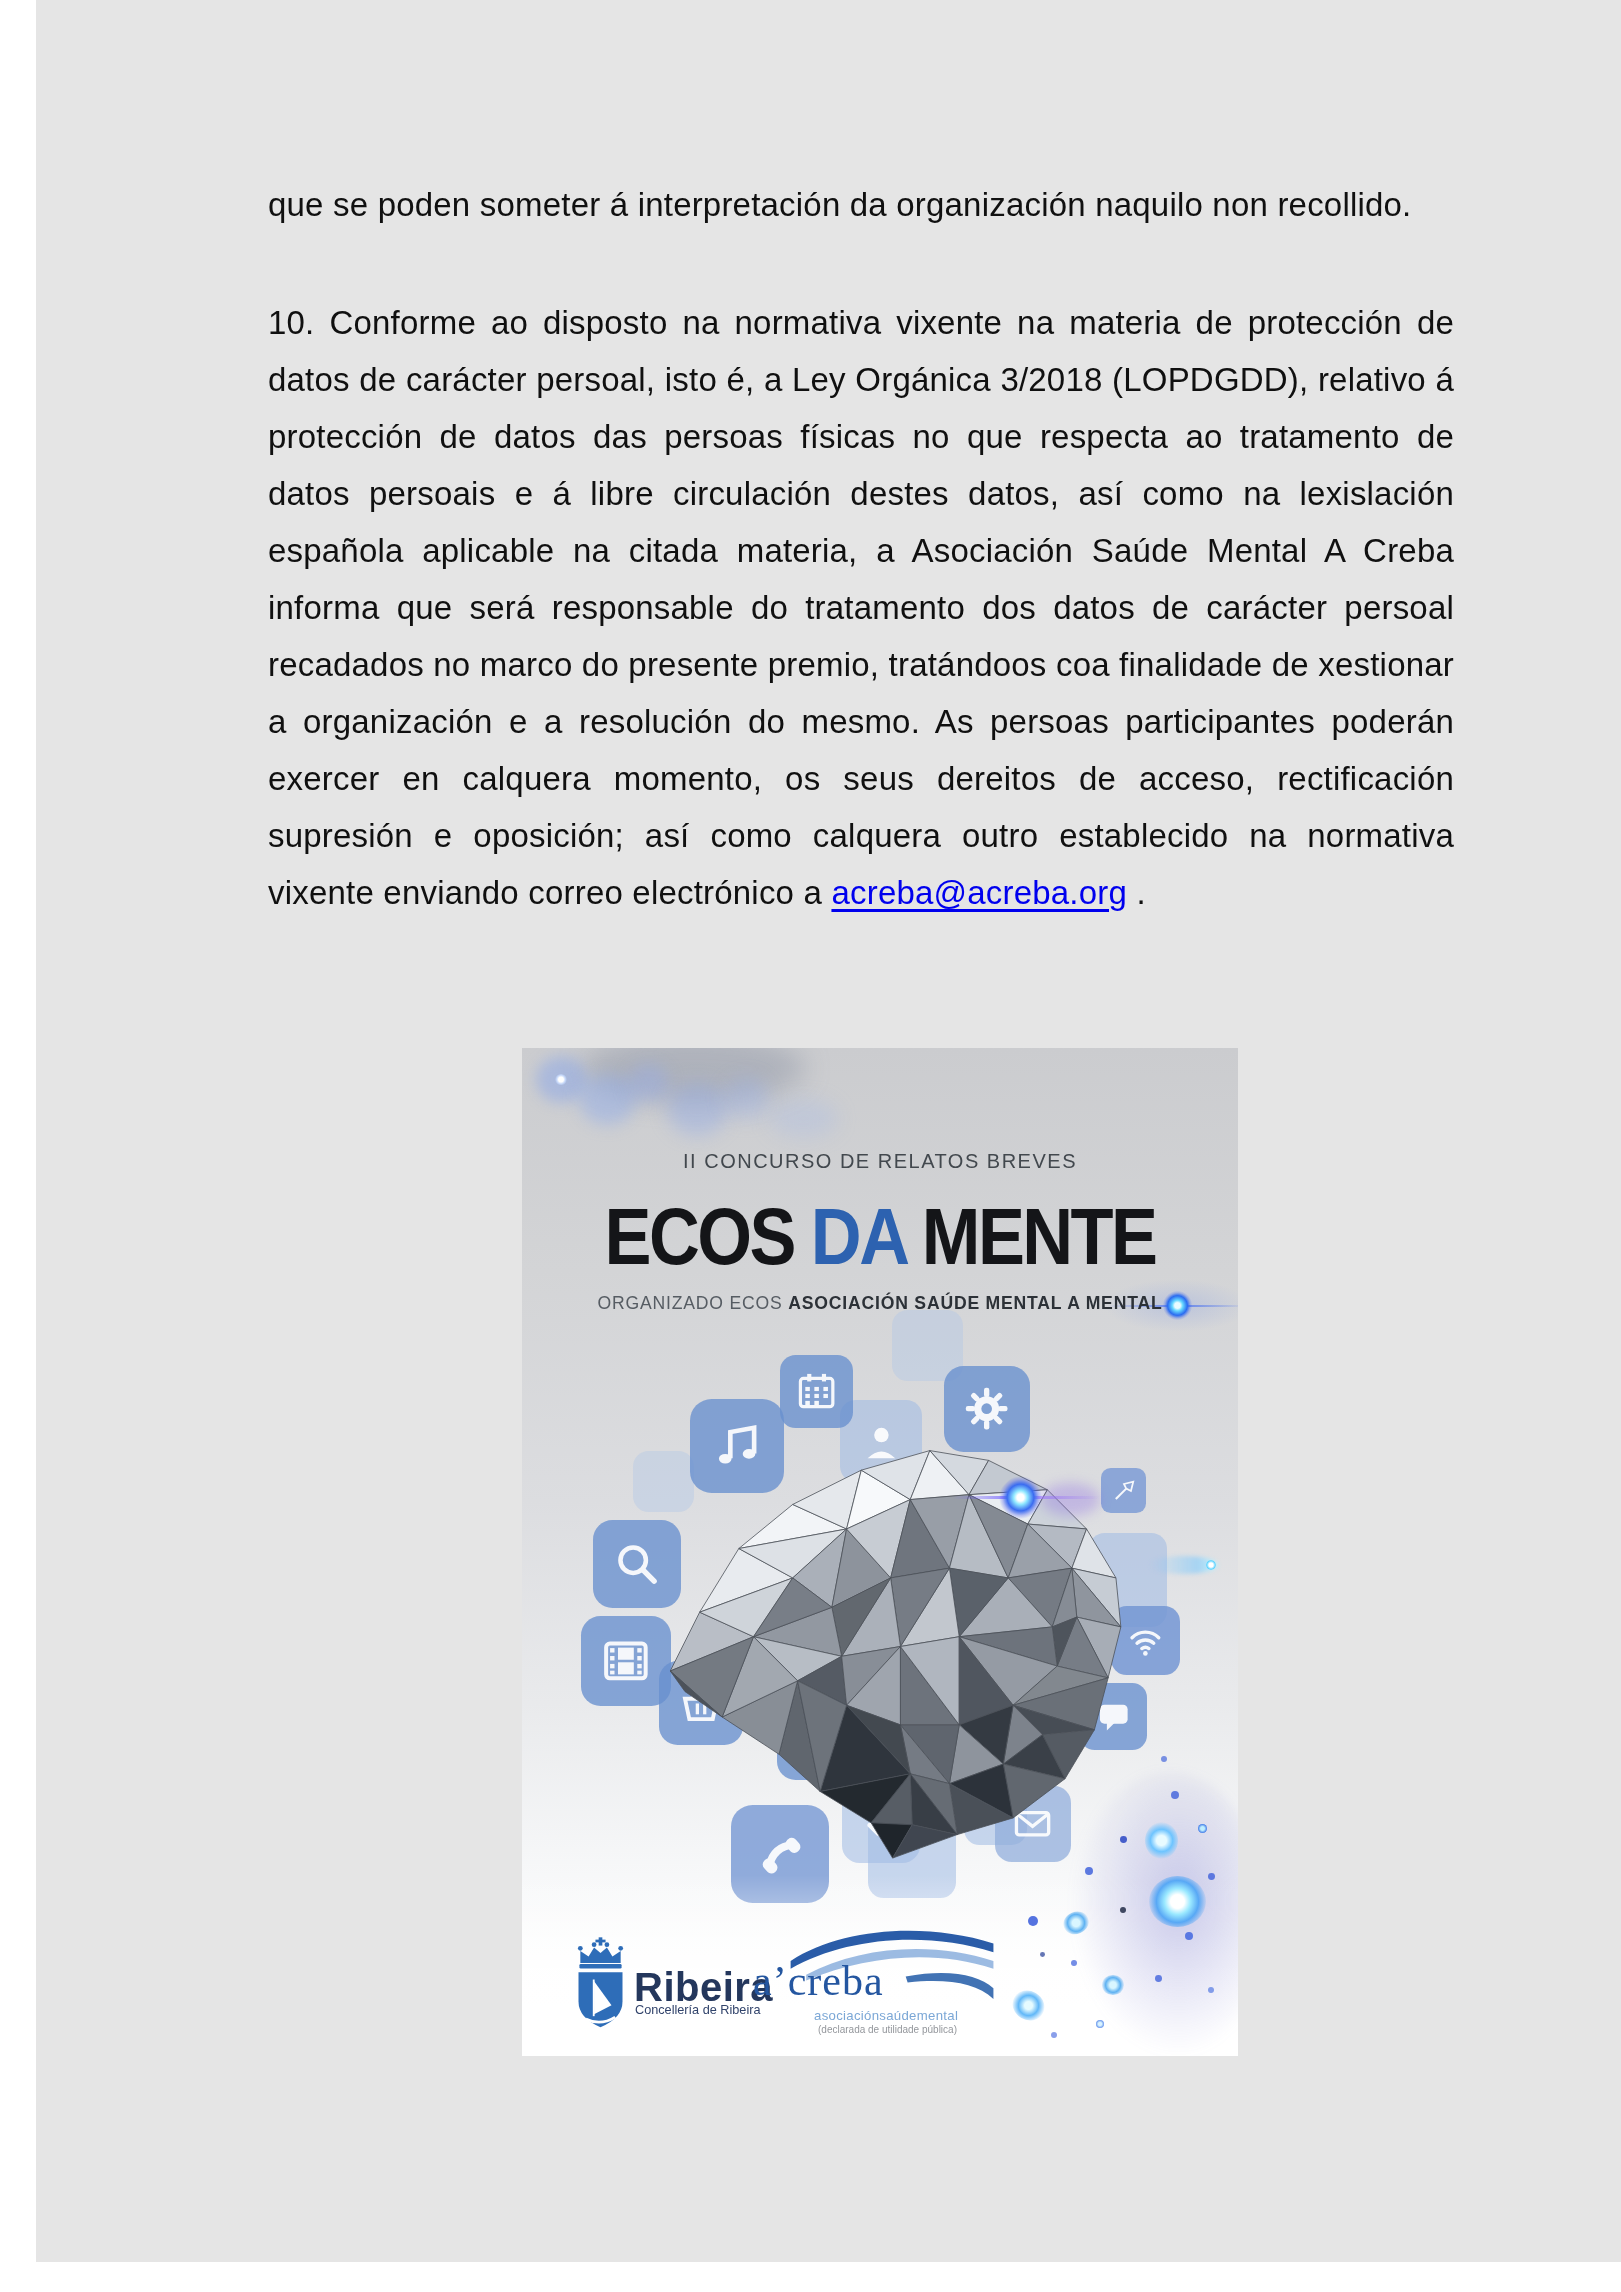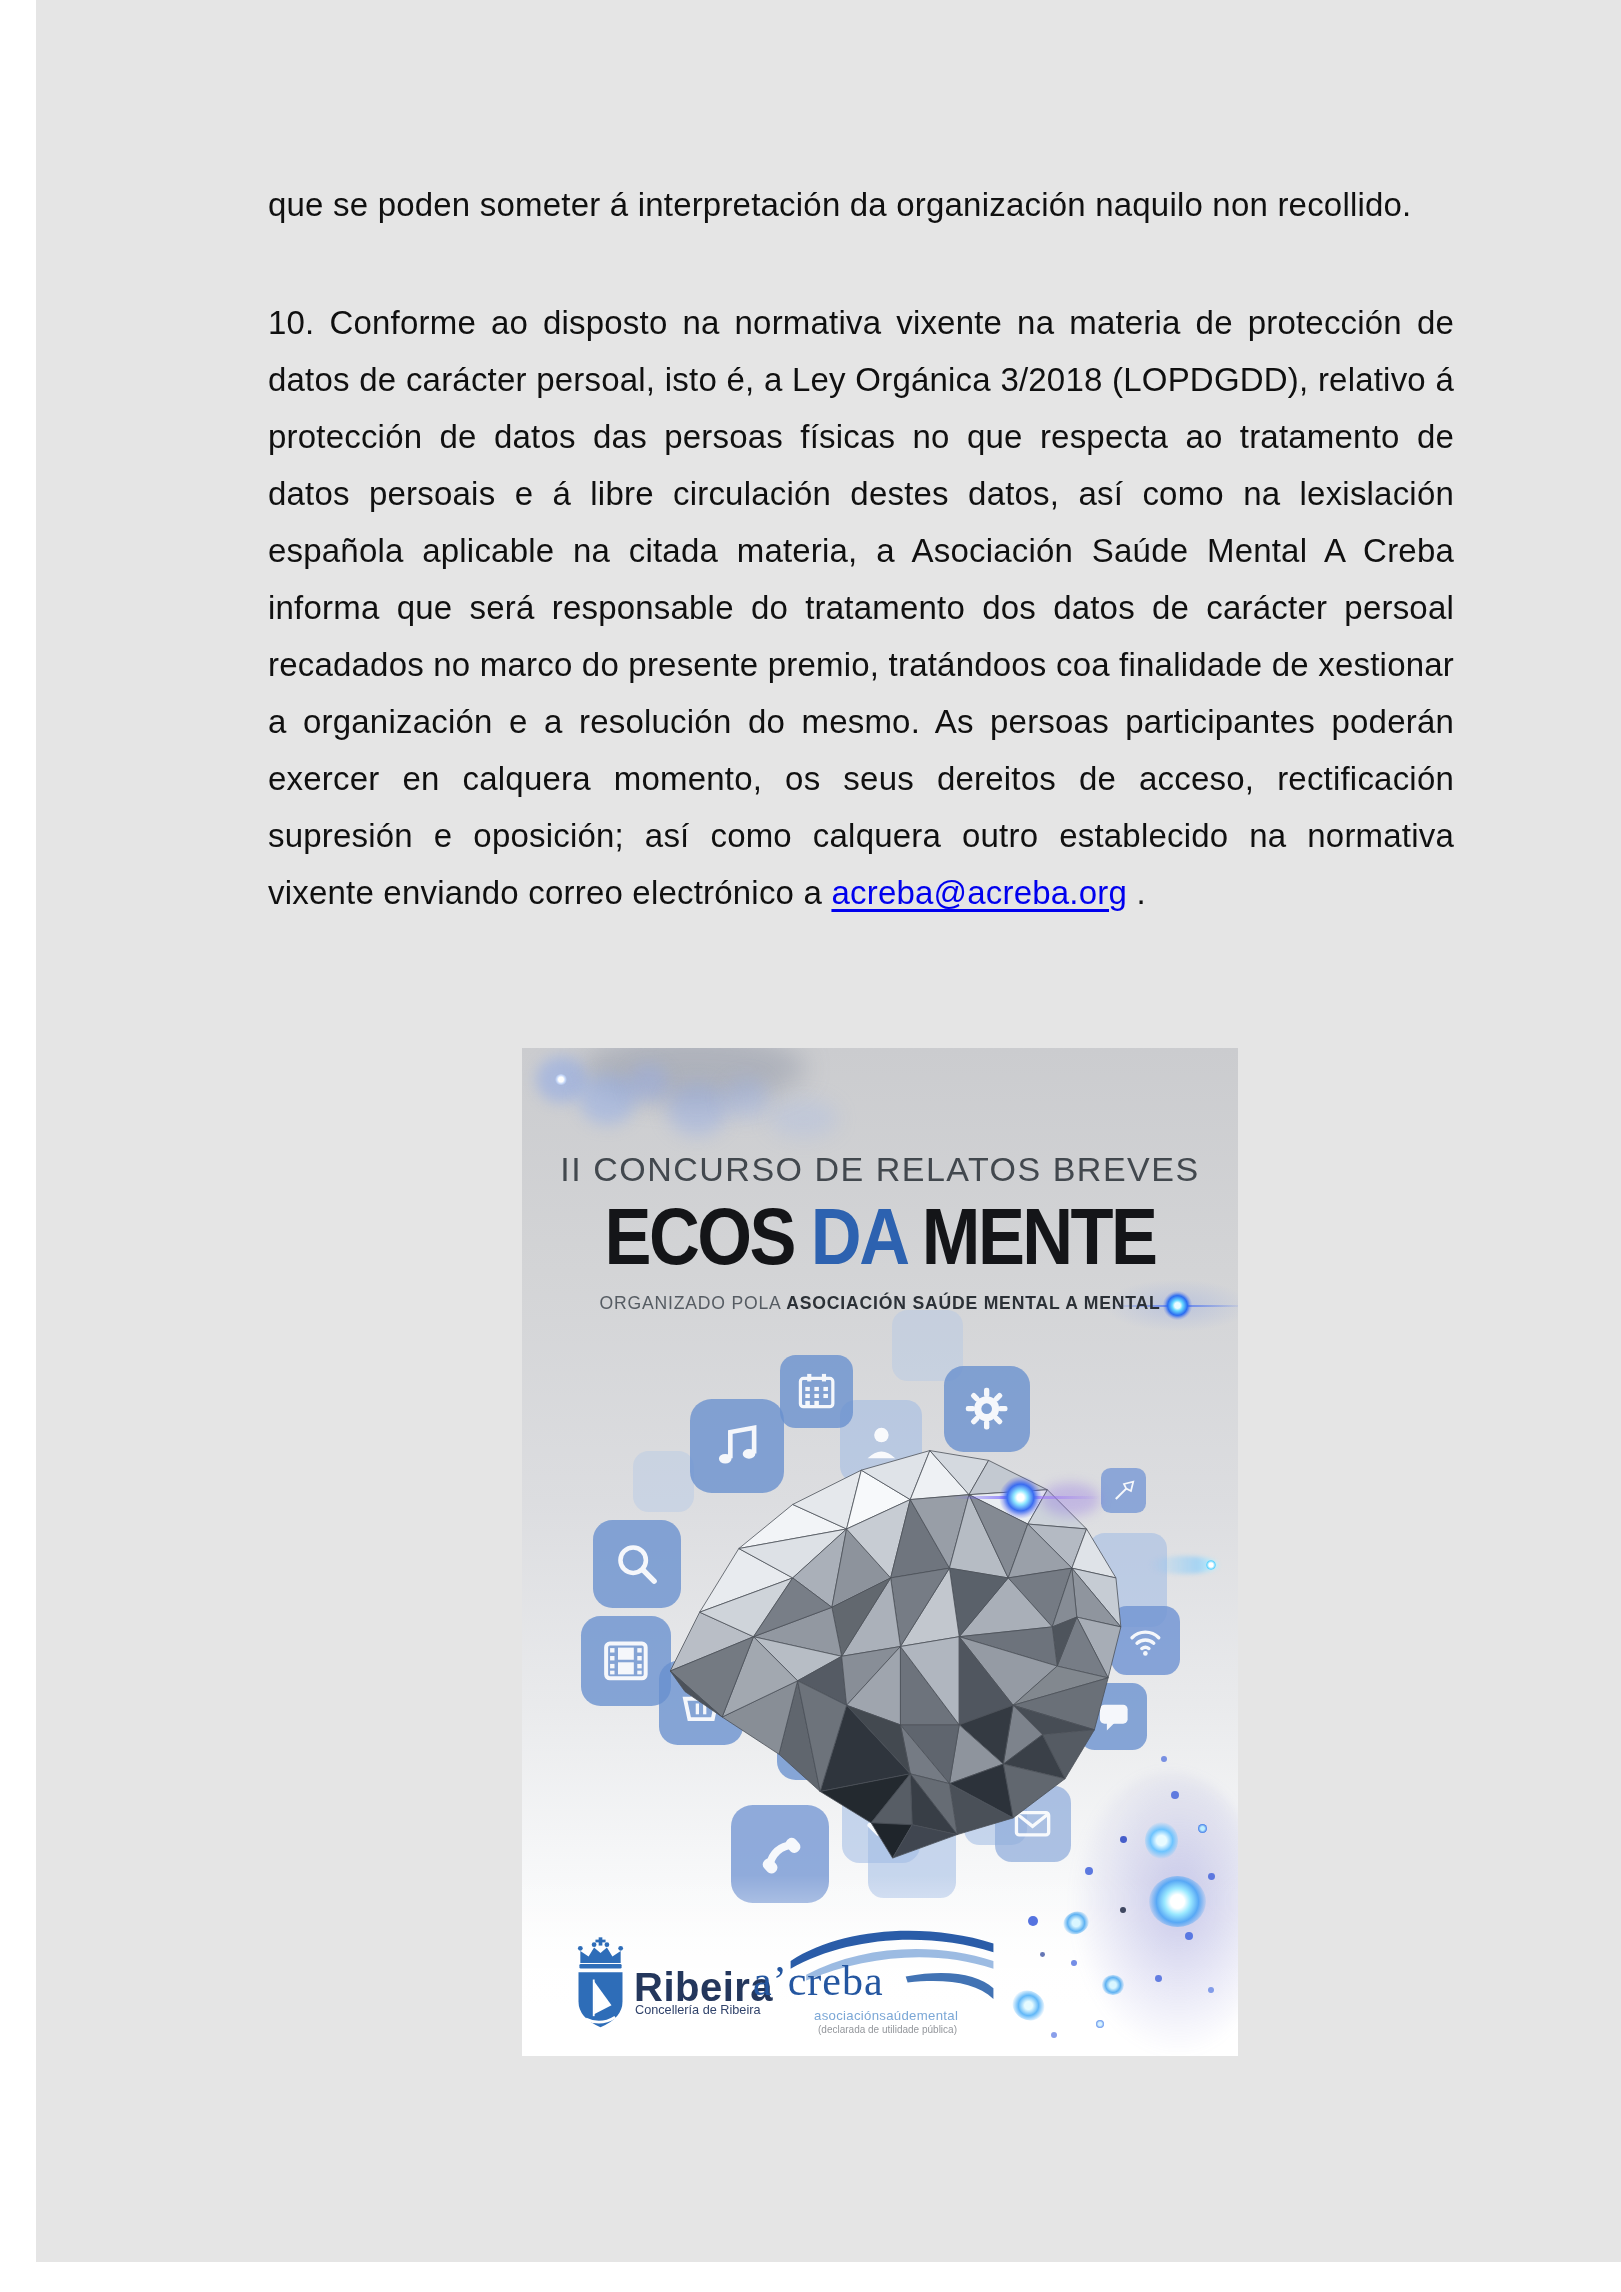--- a/index.html
+++ b/index.html
@@ -21,21 +21,21 @@
         display:flex;align-items:center;justify-content:center;}
   .tile.lt{background:rgba(158,185,227,.55);}
   .tile.ft{background:rgba(173,197,232,.38);}
   .tile svg{width:62%;height:62%;opacity:.92;}
   .fadebottom{position:absolute;left:0;right:0;top:82%;height:18%;z-index:2;
         background:linear-gradient(180deg,rgba(255,255,255,0),rgba(255,255,255,.8) 55%,#fff 95%);}
   .brain{position:absolute;left:143px;top:383px;width:466px;height:431px;z-index:2;}
   .flare{position:absolute;z-index:3;}
   .pt{position:absolute;border-radius:50%;z-index:3;}
   .kicker{position:absolute;left:0;right:0;top:102px;text-align:center;z-index:4;
-          font-size:34px;letter-spacing:1.5px;color:#42484e;font-weight:400;white-space:nowrap;}
+          font-size:20px;letter-spacing:1.5px;color:#42484e;font-weight:400;white-space:nowrap;}
   .bigtitle{position:absolute;left:0;right:0;top:143px;text-align:center;z-index:4;
           font-size:80px;font-weight:800;letter-spacing:-2.9px;color:#141518;white-space:nowrap;
           transform:scaleX(.88);}
   .bigtitle .accent{color:#2d62b0;}
   .orgline{position:absolute;left:0;right:0;top:245px;text-align:center;z-index:4;
           font-size:17.6px;letter-spacing:0.8px;color:#565c63;font-weight:500;white-space:nowrap;}
   .orgline b{color:#2c3137;font-weight:800;}
   
   .logo-ribeira{position:absolute;left:51px;top:888px;width:225px;height:98px;z-index:4;}
   .logo-ribeira .rib-name{position:absolute;left:61px;top:29px;font-size:40px;font-weight:700;color:#24375c;letter-spacing:0.5px;}
@@ -328,21 +328,21 @@
       <div class="pt" style="left:639px;top:708px;width:5.9px;height:5.9px;background:#2a50d8;opacity:.6;"></div>
       <div class="pt" style="left:686px;top:939px;width:5.9px;height:5.9px;background:#3b66e0;opacity:.6;"></div>
       <div class="pt" style="left:574px;top:972px;width:7.8px;height:7.8px;background:radial-gradient(circle,#cfefff 0 30%,#3f7ae8 70%);opacity:.8;"></div>
       <div class="pt" style="left:529px;top:984px;width:5.9px;height:5.9px;background:#2a50d8;opacity:.55;"></div>
     </div>
 
     <div class="fadebottom"></div>
 
     <div class="kicker">II CONCURSO DE RELATOS BREVES</div>
     <div class="bigtitle"><span>ECOS </span><span class="accent">DA</span><span> MENTE</span></div>
-    <div class="orgline"><span>ORGANIZADO POLA </span><b>ASOCIACIÓN SAÚDE MENTAL A MENTAL</b></div>
+    <div class="orgline"><span>ORGANIZADO ECOS </span><b>ASOCIACIÓN SAÚDE MENTAL A MENTAL</b></div>
 
     <div class="logo-ribeira">
       <svg width="55" height="98" viewBox="0 0 60 104">
         <g fill="#2e6db8">
           <rect x="28" y="0" width="4" height="9"></rect>
             <rect x="24.5" y="2.5" width="11" height="3"></rect>
           <path d="M8,28 L8,15 L17,21 L23,11 L30,17 L37,11 L43,21 L52,15 L52,28 Z"></path>
           <circle cx="8" cy="12" r="2.6"></circle>
             <circle cx="23" cy="8" r="2.6"></circle>
             <circle cx="37" cy="8" r="2.6"></circle>

